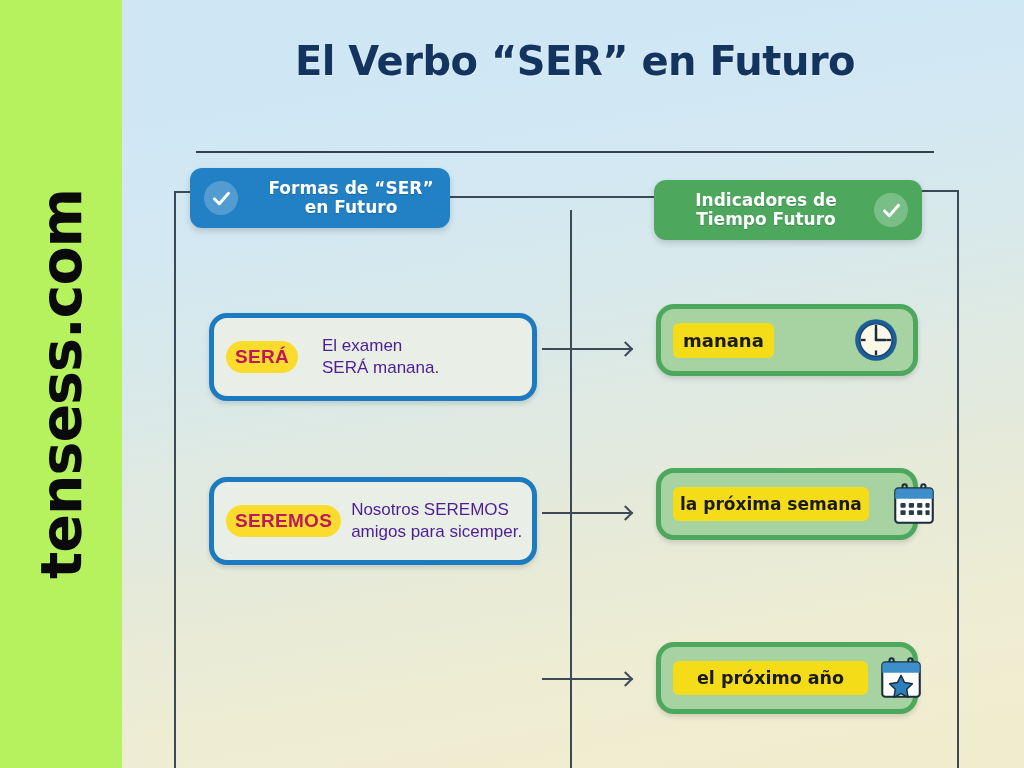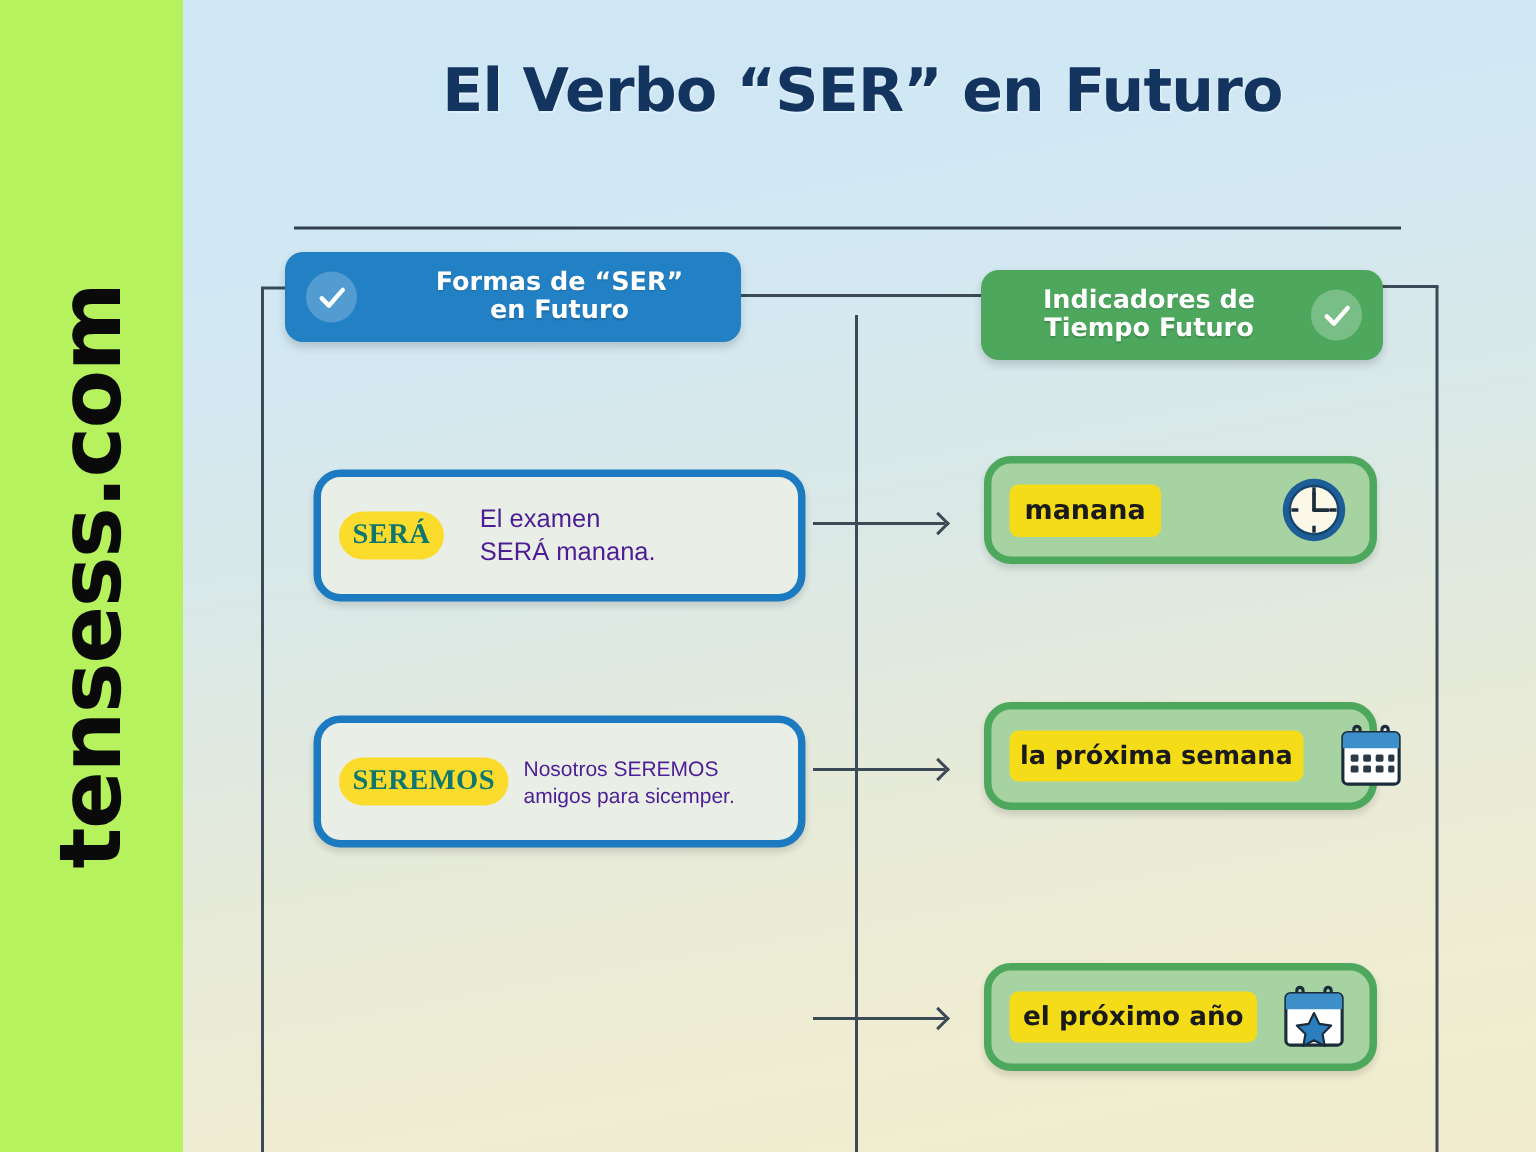--- a/index.html
+++ b/index.html
@@ -102,21 +102,21 @@
   
   .col-header {
     position: absolute;
     display: flex;
     align-items: center;
     border-radius: 12px;
     box-shadow: 0 3px 6px rgba(0,0,0,0.16);
   }
   #header-forms {
     left: 190px; top: 168px;
-    width: 304px; height: 60px;
+    width: 260px; height: 60px;
     background: #2281c4;
     padding: 0 14px;
     gap: 28px;
   }
   #header-indicators {
     left: 654px; top: 180px;
     width: 268px; height: 60px;
     background: #4da85e;
     padding: 0 14px;
     gap: 10px;
@@ -161,35 +161,35 @@
   }
   #verb-card-1 { top: 313px; }
   #verb-card-2 { top: 477px; justify-content: space-between; }
   #verb-card-3 { top: 644px; }
 
   .verb-chip {
     flex: none;
     background: #fbdc2c;
     border-radius: 16px;
     padding: 5px 9px;
-    color: #0f766e;
-    font-family: Liberation Serif, serif;
+    color: #be185d;
+    font-family: Liberation Sans, sans-serif;
     font-size: 19px;
     font-weight: 700;
     letter-spacing: 0.3px;
   }
   .verb-sentence {
     flex: 1;
     color: #4c1d95;
     font-size: 17px;
     line-height: 1.32;
     white-space: pre-line;
   }
   #verb-card-1 .verb-sentence { padding-left: 14px; }
-  #verb-card-2 .verb-sentence { font-size: 14px; margin-right: -16px; }
+  #verb-card-2 .verb-sentence { font-size: 17px; margin-right: -16px; }
   #verb-card-3 .verb-sentence { padding-left: 10px; }
 
   
   .ind-card {
     position: absolute;
     left: 656px;
     width: 262px; height: 72px;
     background: #a7d3a2;
     border: 5px solid #4da85e;
     border-radius: 18px;
@@ -208,21 +208,21 @@
     background: #f5dc19;
     border-radius: 6px;
     padding: 7px 10px;
     color: #1a1a1a;
     font-family: "DejaVu Sans", sans-serif;
     font-size: 18px;
     font-weight: 700;
     white-space: nowrap;
   }
   #ind-card-2 .ind-chip { font-size: 17px; padding: 7px 7px; }
-  #ind-card-3 .ind-chip { font-size: 17.5px; padding: 7px 9px; }
+  #ind-card-3 .ind-chip { font-size: 17.5px; padding: 7px 24px; }
 
   .ind-icon { flex: none; width: 50px; height: 50px; }
   .ind-icon svg { width: 100%; height: 100%; display: block; }
 </style>
 </head>
 <body>
 
 <div id="slide">
 
   <div id="brand-band">

